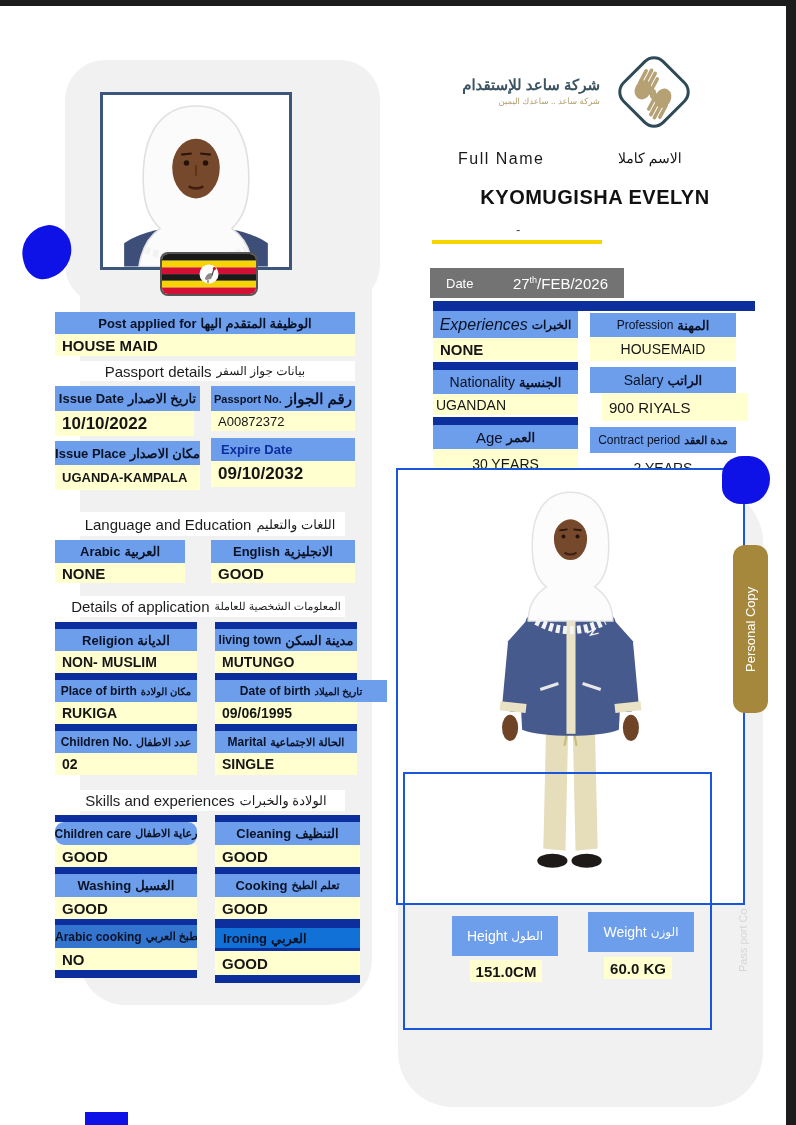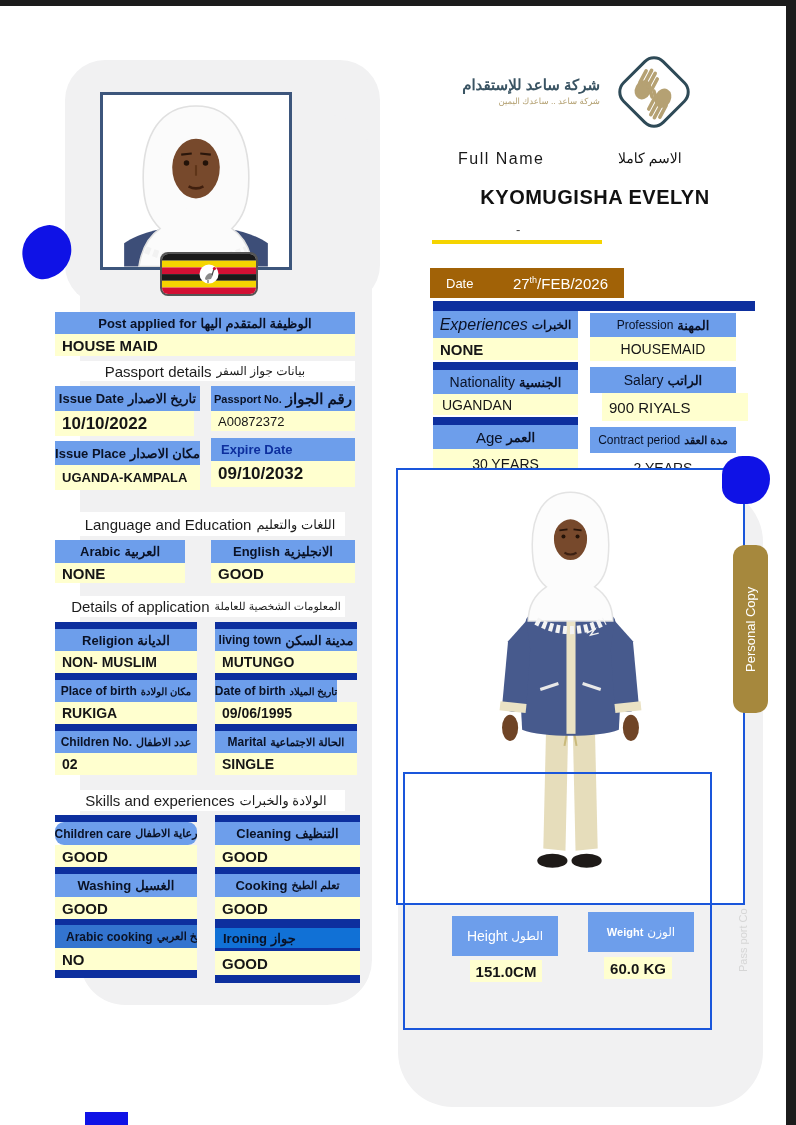--- a/index.html
+++ b/index.html
@@ -137,21 +137,21 @@
   <div class="abs val" style="left:215px;top:651px;width:142px;height:22px;">MUTUNGO</div>
 
   <div class="abs navy" style="left:55px;top:673px;width:142px;height:7px;"></div>
   <div class="abs lbl" style="left:55px;top:680px;width:142px;height:22px;">
     <span class="en s12">Place of birth</span>
       <span class="ar s10" dir="rtl">مكان الولادة</span>
   </div>
   <div class="abs val" style="left:55px;top:702px;width:142px;height:22px;">RUKIGA</div>
 
   <div class="abs navy" style="left:215px;top:673px;width:142px;height:7px;"></div>
-  <div class="abs lbl" style="left:215px;top:680px;width:122px;height:22px;">
+  <div class="abs lbl" style="left:215px;top:680px;width:172px;height:22px;">
     <span class="en s12">Date of birth</span>
       <span class="ar s10" dir="rtl">تاريخ الميلاد</span>
   </div>
   <div class="abs val" style="left:215px;top:702px;width:142px;height:22px;">09/06/1995</div>
 
   <div class="abs navy" style="left:55px;top:724px;width:142px;height:7px;"></div>
   <div class="abs lbl" style="left:55px;top:731px;width:142px;height:22px;">
     <span class="en s12">Children No.</span>
       <span class="ar s11" dir="rtl">عدد الاطفال</span>
   </div>
@@ -191,31 +191,31 @@
   <div class="abs val s15" style="left:55px;top:897px;width:142px;height:22px;">GOOD</div>
 
   <div class="abs navy" style="left:215px;top:867px;width:145px;height:7px;"></div>
   <div class="abs lbl" style="left:215px;top:874px;width:145px;height:23px;">
     <span class="en">Cooking</span>
       <span class="ar s11" dir="rtl">تعلم الطبخ</span>
   </div>
   <div class="abs val s15" style="left:215px;top:897px;width:145px;height:22px;">GOOD</div>
 
   <div class="abs navy" style="left:55px;top:919px;width:142px;height:6px;"></div>
-  <div class="abs lbl" style="left:55px;top:925px;width:142px;height:23px;background:#3374cf;justify-content:flex-start;padding-left:11px;">
+  <div class="abs lbl" style="left:55px;top:925px;width:142px;height:23px;background:#3374cf;justify-content:flex-start;padding-left:0;">
     <span class="en s12">Arabic cooking</span>
       <span class="ar s11" dir="rtl">الطبخ العربي</span>
   </div>
   <div class="abs val s15" style="left:55px;top:948px;width:142px;height:22px;">NO</div>
   <div class="abs navy" style="left:55px;top:970px;width:142px;height:8px;"></div>
 
   <div class="abs navy" style="left:215px;top:919px;width:145px;height:6px;"></div>
   <div class="abs lbl" style="left:215px;top:925px;width:145px;height:26px;background:#1171d6;border-top:3px solid #0d2f9e;border-bottom:3px solid #0d2f9e;justify-content:flex-start;padding-left:8px;">
     <span class="en">Ironing</span>
-      <span class="ar" dir="rtl">جواز</span>
+      <span class="ar" dir="rtl">العربي</span>
   </div>
   <div class="abs val s15" style="left:215px;top:951px;width:145px;height:24px;">GOOD</div>
   <div class="abs navy" style="left:215px;top:975px;width:145px;height:8px;"></div>
 
   <div class="abs" style="left:452px;top:66px;width:148px;height:50px;display:flex;flex-direction:column;align-items:flex-end;justify-content:center;">
     <div dir="rtl" style="font-size:15px;font-weight:bold;color:#3a5463;">شركة ساعد للإستقدام</div>
     <div dir="rtl" style="font-size:8.5px;color:#b3a071;margin-top:2px;">شركة ساعد .. ساعدك اليمين</div>
   </div>
   <svg class="abs" style="left:602px;top:54px;" width="100" height="88" viewBox="0 0 100 88">
     <rect x="24" y="10" width="56" height="56" rx="13" fill="#ffffff" stroke="#2e4a57" stroke-width="3" transform="rotate(45 52 38)"></rect>
@@ -236,37 +236,37 @@
       <rect x="7" y="-4" width="3.6" height="11" rx="1.8" transform="rotate(-45 8.8 1.5)"></rect>
     </g>
   </svg>
 
   <div class="abs" style="left:458px;top:150px;font-size:16px;color:#1a1a1a;letter-spacing:1.5px;">Full Name</div>
   <div class="abs ar" dir="rtl" style="left:618px;top:150px;font-size:14px;font-weight:500;">الاسم كاملا</div>
   <div class="abs" style="left:430px;top:186px;width:330px;height:26px;text-align:center;font-size:20px;font-weight:bold;letter-spacing:0.5px;color:#111;">KYOMUGISHA EVELYN</div>
   <div class="abs" style="left:516px;top:222px;font-size:13px;color:#444;">-</div>
   <div class="abs" style="left:432px;top:240px;width:170px;height:4px;background:#f5d400;"></div>
 
-  <div class="abs" style="left:430px;top:268px;width:194px;height:30px;background:#a16207;color:#fff;display:flex;align-items:center;justify-content:space-between;padding:12px 16px;box-sizing:border-box;">
+  <div class="abs" style="left:430px;top:268px;width:194px;height:30px;background:#737373;color:#fff;display:flex;align-items:center;justify-content:space-between;padding:12px 16px;box-sizing:border-box;">
     <span style="font-size:13px;">Date</span>
     <span style="font-size:15px;"><span>27</span><sup>th</sup><span>/FEB/2026</span></span>
   </div>
   <div class="abs navy" style="left:433px;top:301px;width:322px;height:10px;"></div>
 
   <div class="abs lbl" style="left:433px;top:311px;width:145px;height:27px;">
     <span class="en s16" style="font-weight:500;">Experiences</span>
       <span class="ar s12" dir="rtl">الخبرات</span>
   </div>
   <div class="abs val s15" style="left:433px;top:338px;width:145px;height:22px;">NONE</div>
   <div class="abs navy" style="left:433px;top:362px;width:145px;height:8px;"></div>
   <div class="abs lbl" style="left:433px;top:370px;width:145px;height:24px;">
     <span class="en" style="font-weight:500;font-size:14px;">Nationality</span>
       <span class="ar s13" dir="rtl">الجنسية</span>
   </div>
-  <div class="abs val" style="left:433px;top:394px;width:145px;height:21px;font-weight:500;padding-left:9px;">UGANDAN</div>
+  <div class="abs val" style="left:433px;top:394px;width:145px;height:21px;font-weight:500;padding-left:3px;">UGANDAN</div>
   <div class="abs navy" style="left:433px;top:417px;width:145px;height:8px;"></div>
   <div class="abs lbl" style="left:433px;top:425px;width:145px;height:24px;">
     <span class="en" style="font-weight:500;font-size:15px;">Age</span>
       <span class="ar s13" dir="rtl">العمر</span>
   </div>
   <div class="abs val center" style="left:433px;top:449px;width:145px;height:30px;font-weight:500;">30 YEARS</div>
 
   <div class="abs lbl" style="left:590px;top:313px;width:146px;height:24px;">
     <span class="en s12" style="font-weight:500;">Profession</span>
       <span class="ar s13" dir="rtl">المهنة</span>
@@ -328,21 +328,21 @@
 
   <div class="abs vert" style="left:732px;top:885px;width:22px;height:110px;color:#d6d6d6;font-size:11px;z-index:5;">
     <span>Pass port Co</span>
   </div>
 
   <div class="abs lbl white" style="left:452px;top:916px;width:106px;height:40px;z-index:4;">
     <span class="en" style="font-weight:500;font-size:14px;">Height</span>
       <span class="ar s12" dir="rtl" style="font-weight:500;">الطول</span>
   </div>
   <div class="abs lbl white" style="left:588px;top:912px;width:106px;height:40px;z-index:4;">
-    <span class="en" style="font-weight:700;font-size:11px;">Weight</span>
+    <span class="en" style="font-weight:400;font-size:14px;">Weight</span>
       <span class="ar s12" dir="rtl" style="font-weight:500;">الوزن</span>
   </div>
   <div class="abs val center s15" style="left:470px;top:960px;width:72px;height:22px;z-index:4;">151.0CM</div>
   <div class="abs val center s15" style="left:604px;top:957px;width:68px;height:22px;z-index:4;">60.0 KG</div>
 
   <div class="abs" style="left:85px;top:1112px;width:43px;height:13px;background:#0f12e6;"></div>
 
 </div>
 
 </body></html>

